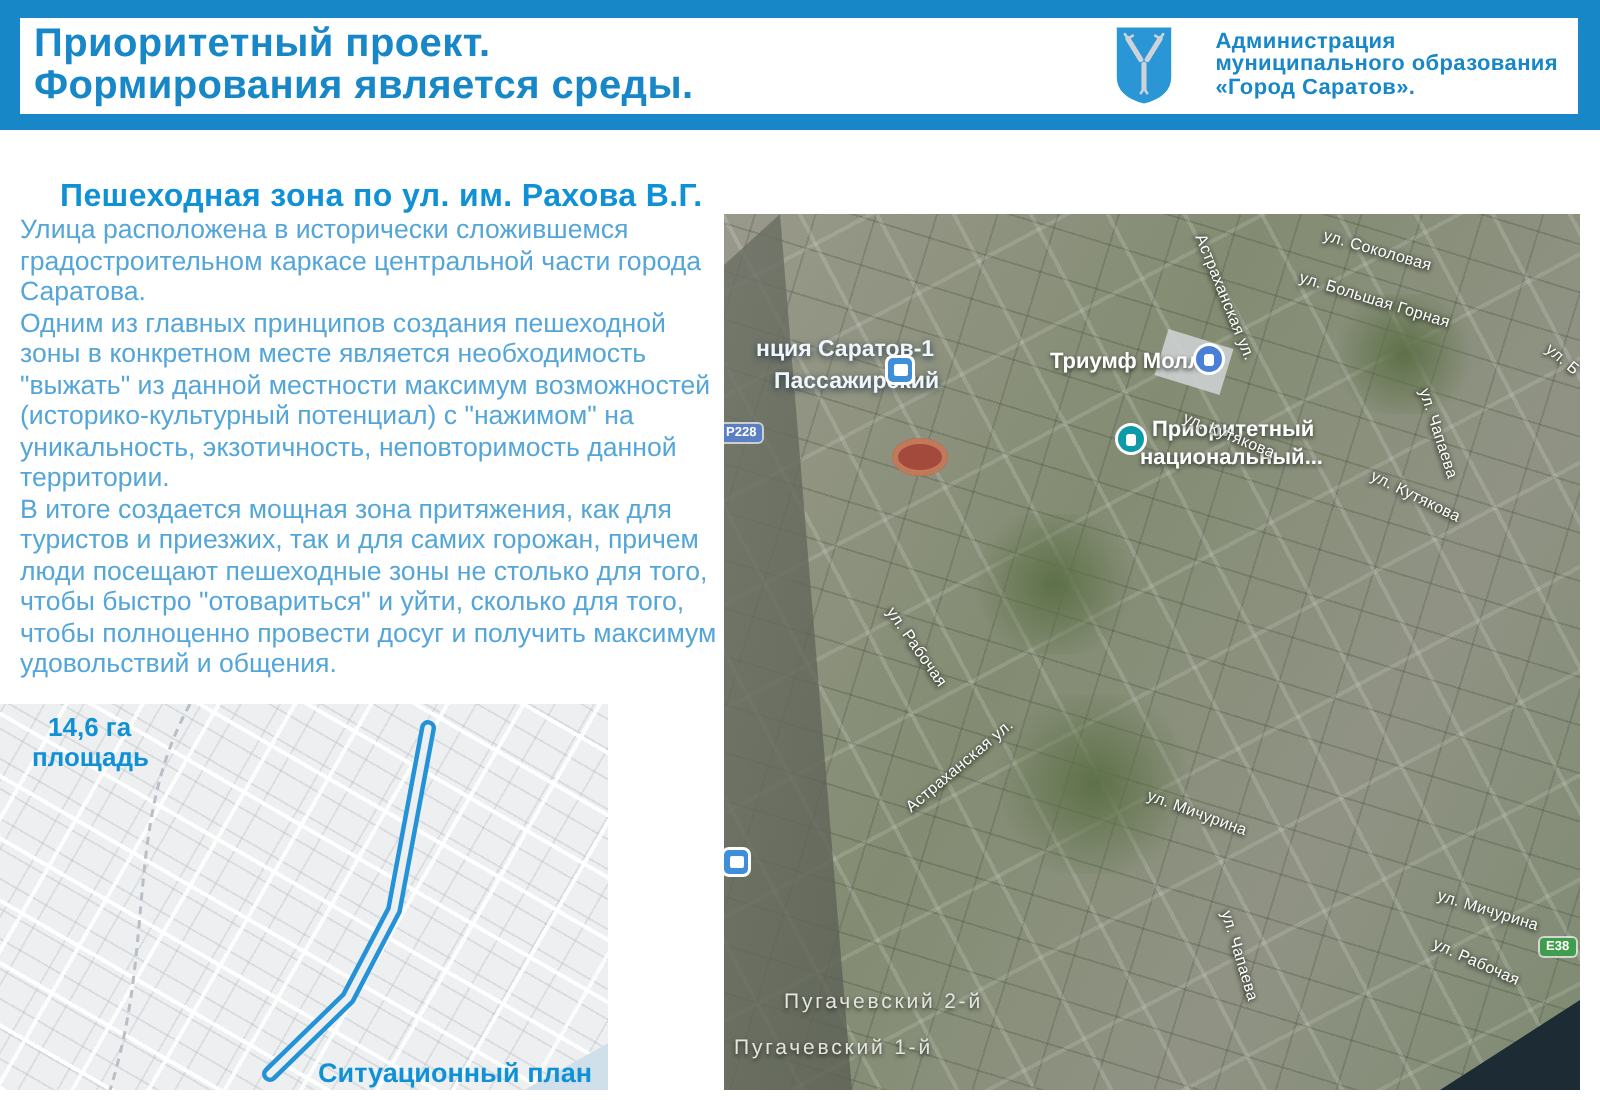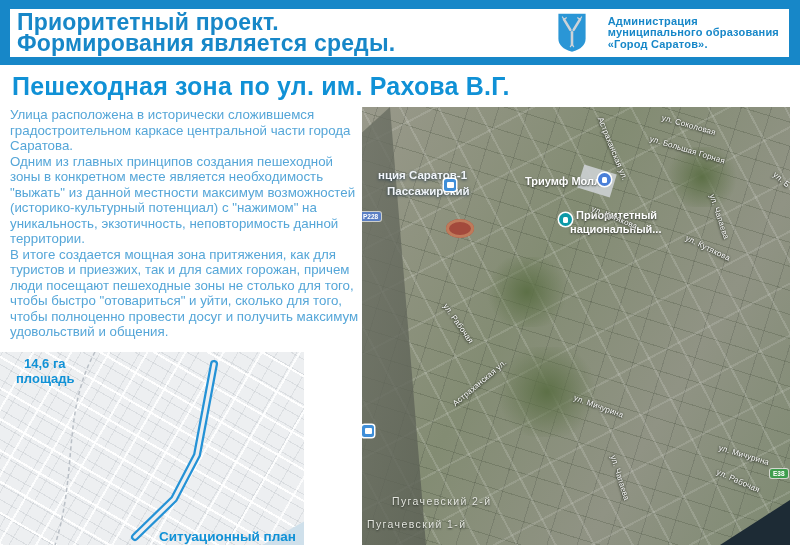--- a/index.html
+++ b/index.html
@@ -3,27 +3,27 @@
 <meta charset="utf-8">
 <style>
   html,body{margin:0;padding:0;background:#fff;}
   .slide{position:relative;width:800px;height:550px;background:#fff;overflow:hidden;
          font-family:"Liberation Sans",sans-serif;}
 
   
   .header-band{position:absolute;left:0;top:0;width:800px;height:65px;background:#1787c8;}
   .header-inner{position:absolute;left:10px;top:9px;right:11px;bottom:8px;background:#fff;
                 display:flex;justify-content:space-between;align-items:center;}
-  .header-title{padding-left:7px;color:#1787c8;font-weight:bold;font-size:23px;line-height:21px;letter-spacing:.2px;}
+  .header-title{padding-left:7px;color:#1787c8;font-weight:bold;font-size:20px;line-height:21px;letter-spacing:.2px;}
   .header-right{display:flex;align-items:center;gap:20px;padding-right:10px;}
   .org-text{color:#1787c8;font-weight:bold;font-size:11px;line-height:11.5px;letter-spacing:.2px;}
   .logo-svg{display:block;}
 
   
-  .page-title{position:absolute;left:12px;top:72px;margin:0;color:#1091d6;font-size:25px;
+  .page-title{position:absolute;left:12px;top:72px;margin:18px;color:#1091d6;font-size:16px;
               font-weight:bold;letter-spacing:.2px;}
   .body-col{position:absolute;left:10px;top:107px;width:352px;color:#55a6d8;font-size:13.3px;
             line-height:15.5px;}
   .body-col p{margin:0;}
 
   
   .sat-map{position:absolute;left:362px;top:107px;width:428px;height:438px;overflow:hidden;
     background-color:#8d927e;
     background-image:
       repeating-linear-gradient(62deg, rgba(255,255,255,.14) 0 2px, transparent 2px 34px),

